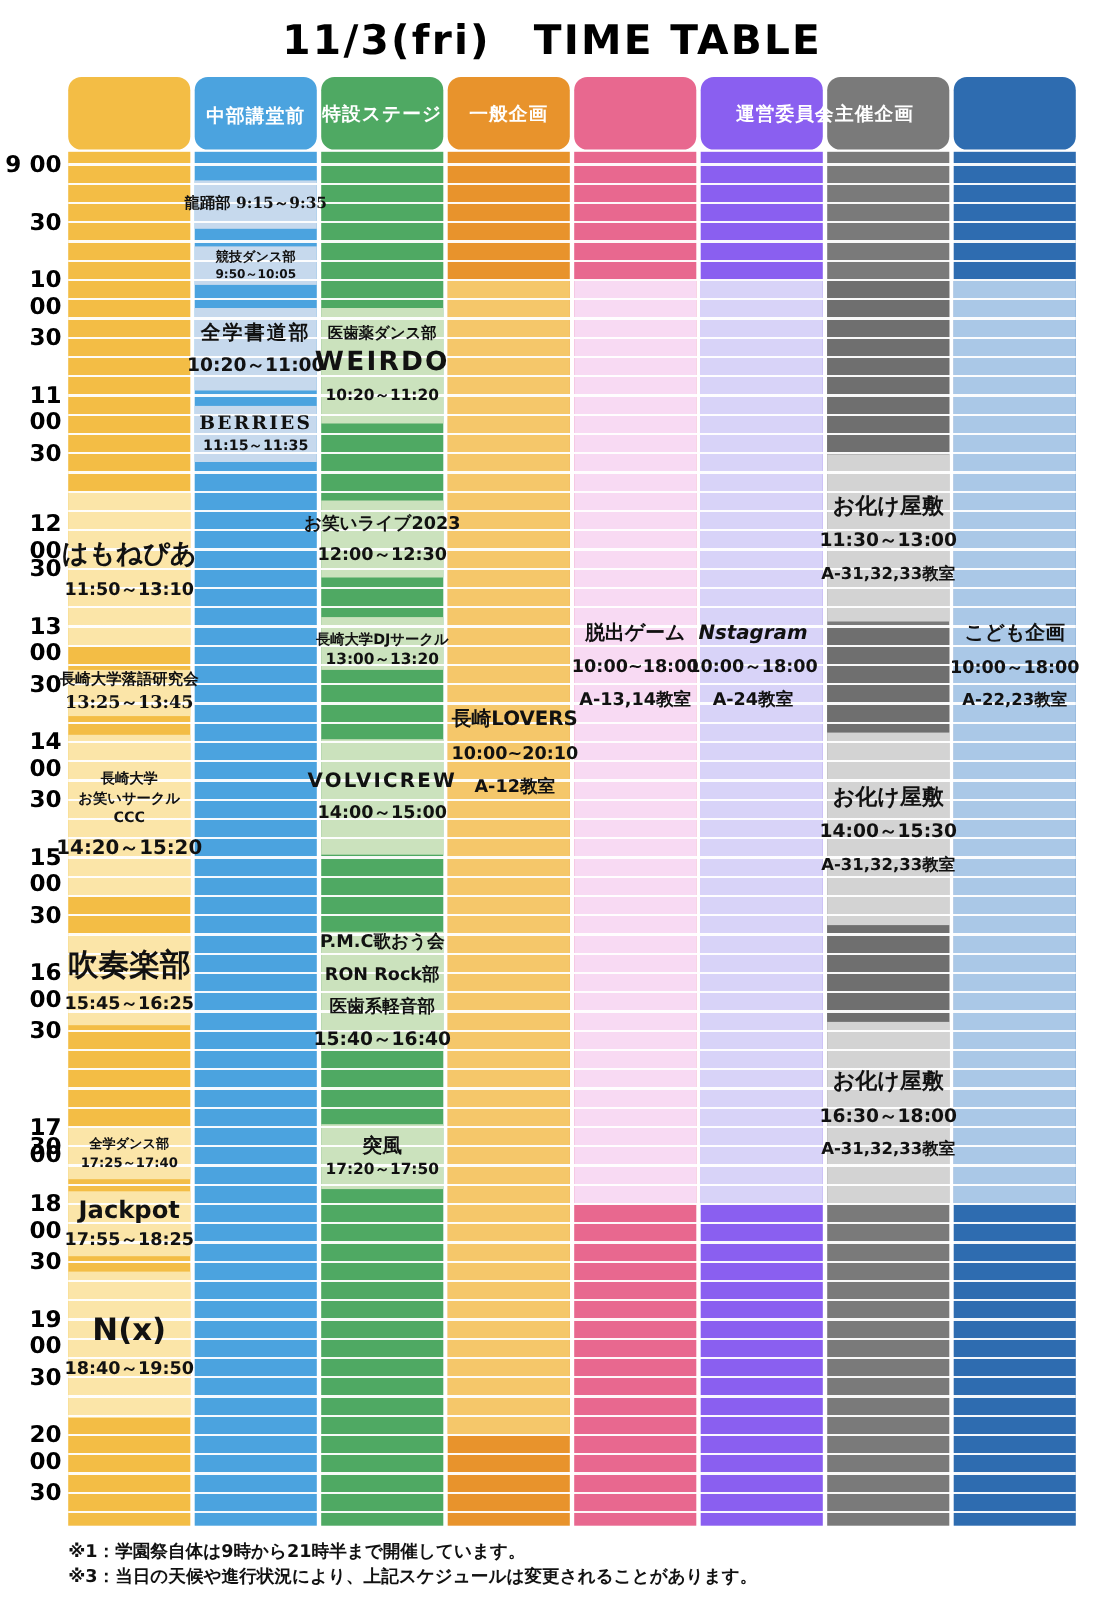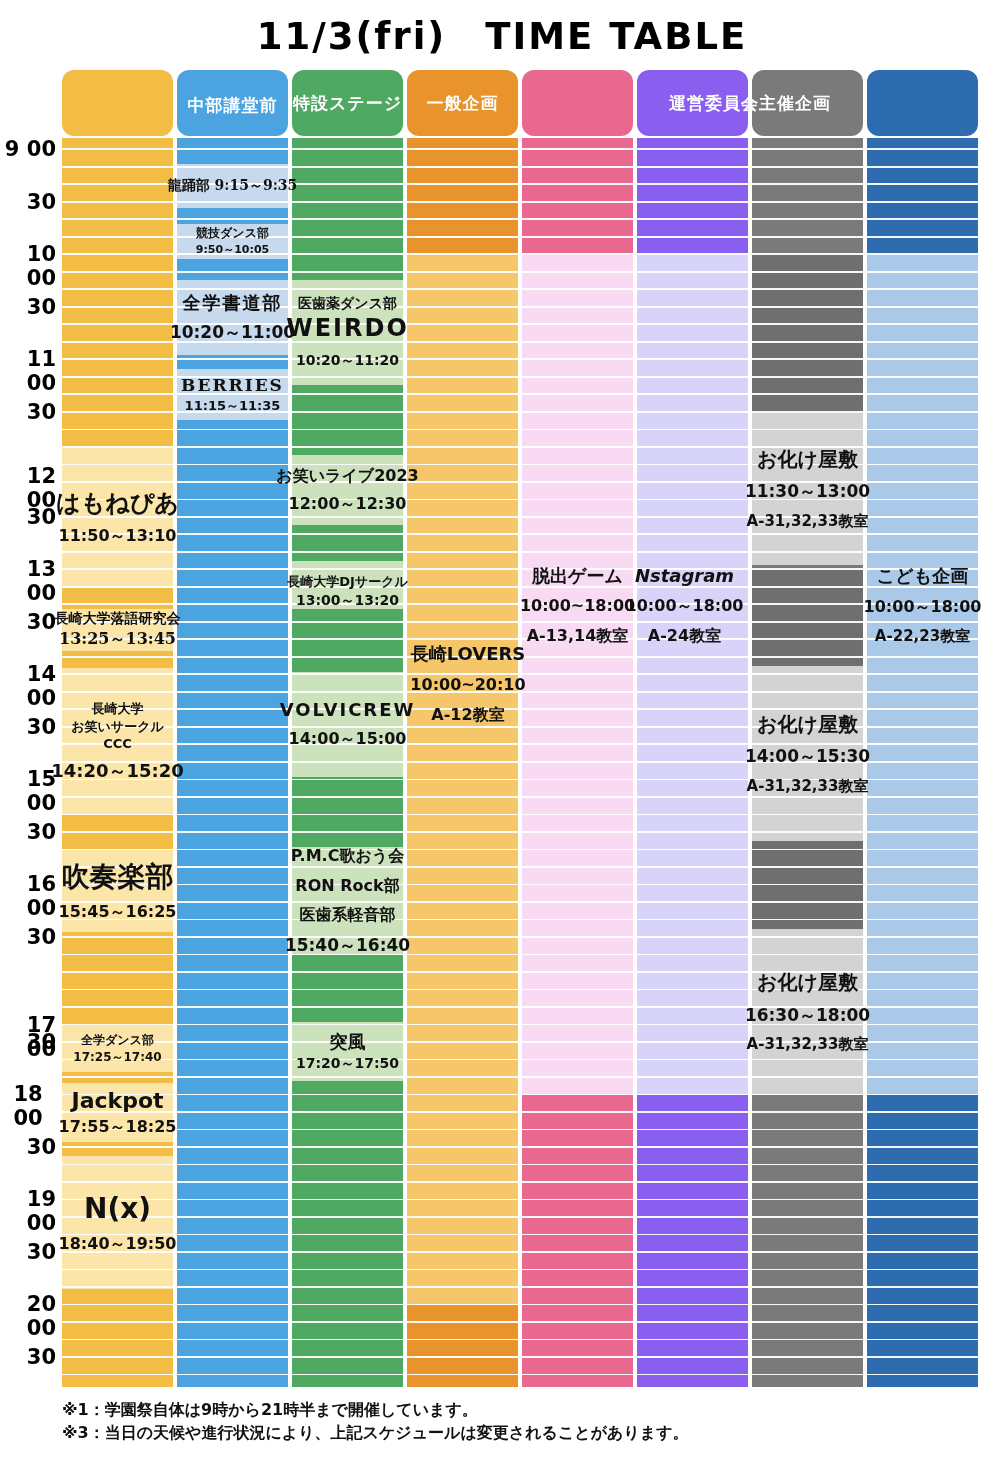--- a/index.html
+++ b/index.html
@@ -98,21 +98,21 @@
       <div class="tlabel" style="left: 0px; top: 557px; width: 56px;">13 00</div>
       <div class="tlabel" style="left: 0px; top: 609.5px; width: 56px;">30</div>
       <div class="tlabel" style="left: 0px; top: 662px; width: 56px;">14 00</div>
       <div class="tlabel" style="left: 0px; top: 714.5px; width: 56px;">30</div>
       <div class="tlabel" style="left: 0px; top: 767px; width: 56px;">15 00</div>
       <div class="tlabel" style="left: 0px; top: 819.5px; width: 56px;">30</div>
       <div class="tlabel" style="left: 0px; top: 872px; width: 56px;">16 00</div>
       <div class="tlabel" style="left: 0px; top: 924.5px; width: 56px;">30</div>
       <div class="tlabel" style="left: 0px; top: 977px; width: 56px; margin-top: 36px;">17 00</div>
       <div class="tlabel" style="left: 0px; top: 1029.5px; width: 56px;">30</div>
-      <div class="tlabel" style="left: 0px; top: 1082px; width: 56px; text-align: center;">18 00</div>
+      <div class="tlabel" style="left: 0px; top: 1082px; width: 56px;">18 00</div>
       <div class="tlabel" style="left: 0px; top: 1134.5px; width: 56px;">30</div>
       <div class="tlabel" style="left: 0px; top: 1187px; width: 56px;">19 00</div>
       <div class="tlabel" style="left: 0px; top: 1239.5px; width: 56px;">30</div>
       <div class="tlabel" style="left: 0px; top: 1292px; width: 56px;">20 00</div>
       <div class="tlabel" style="left: 0px; top: 1344.5px; width: 56px;">30</div>
       <div class="ev" style="left: 62px; top: 447.5px; width: 111px; height: 140px;">
         <div class="ln sz24">はもねぴあ</div>
         <div class="ln sz16 gap">11:50～13:10</div>
       </div>
       <div class="ev" style="left: 62px; top: 608.5px; width: 111px; height: 42px;">

